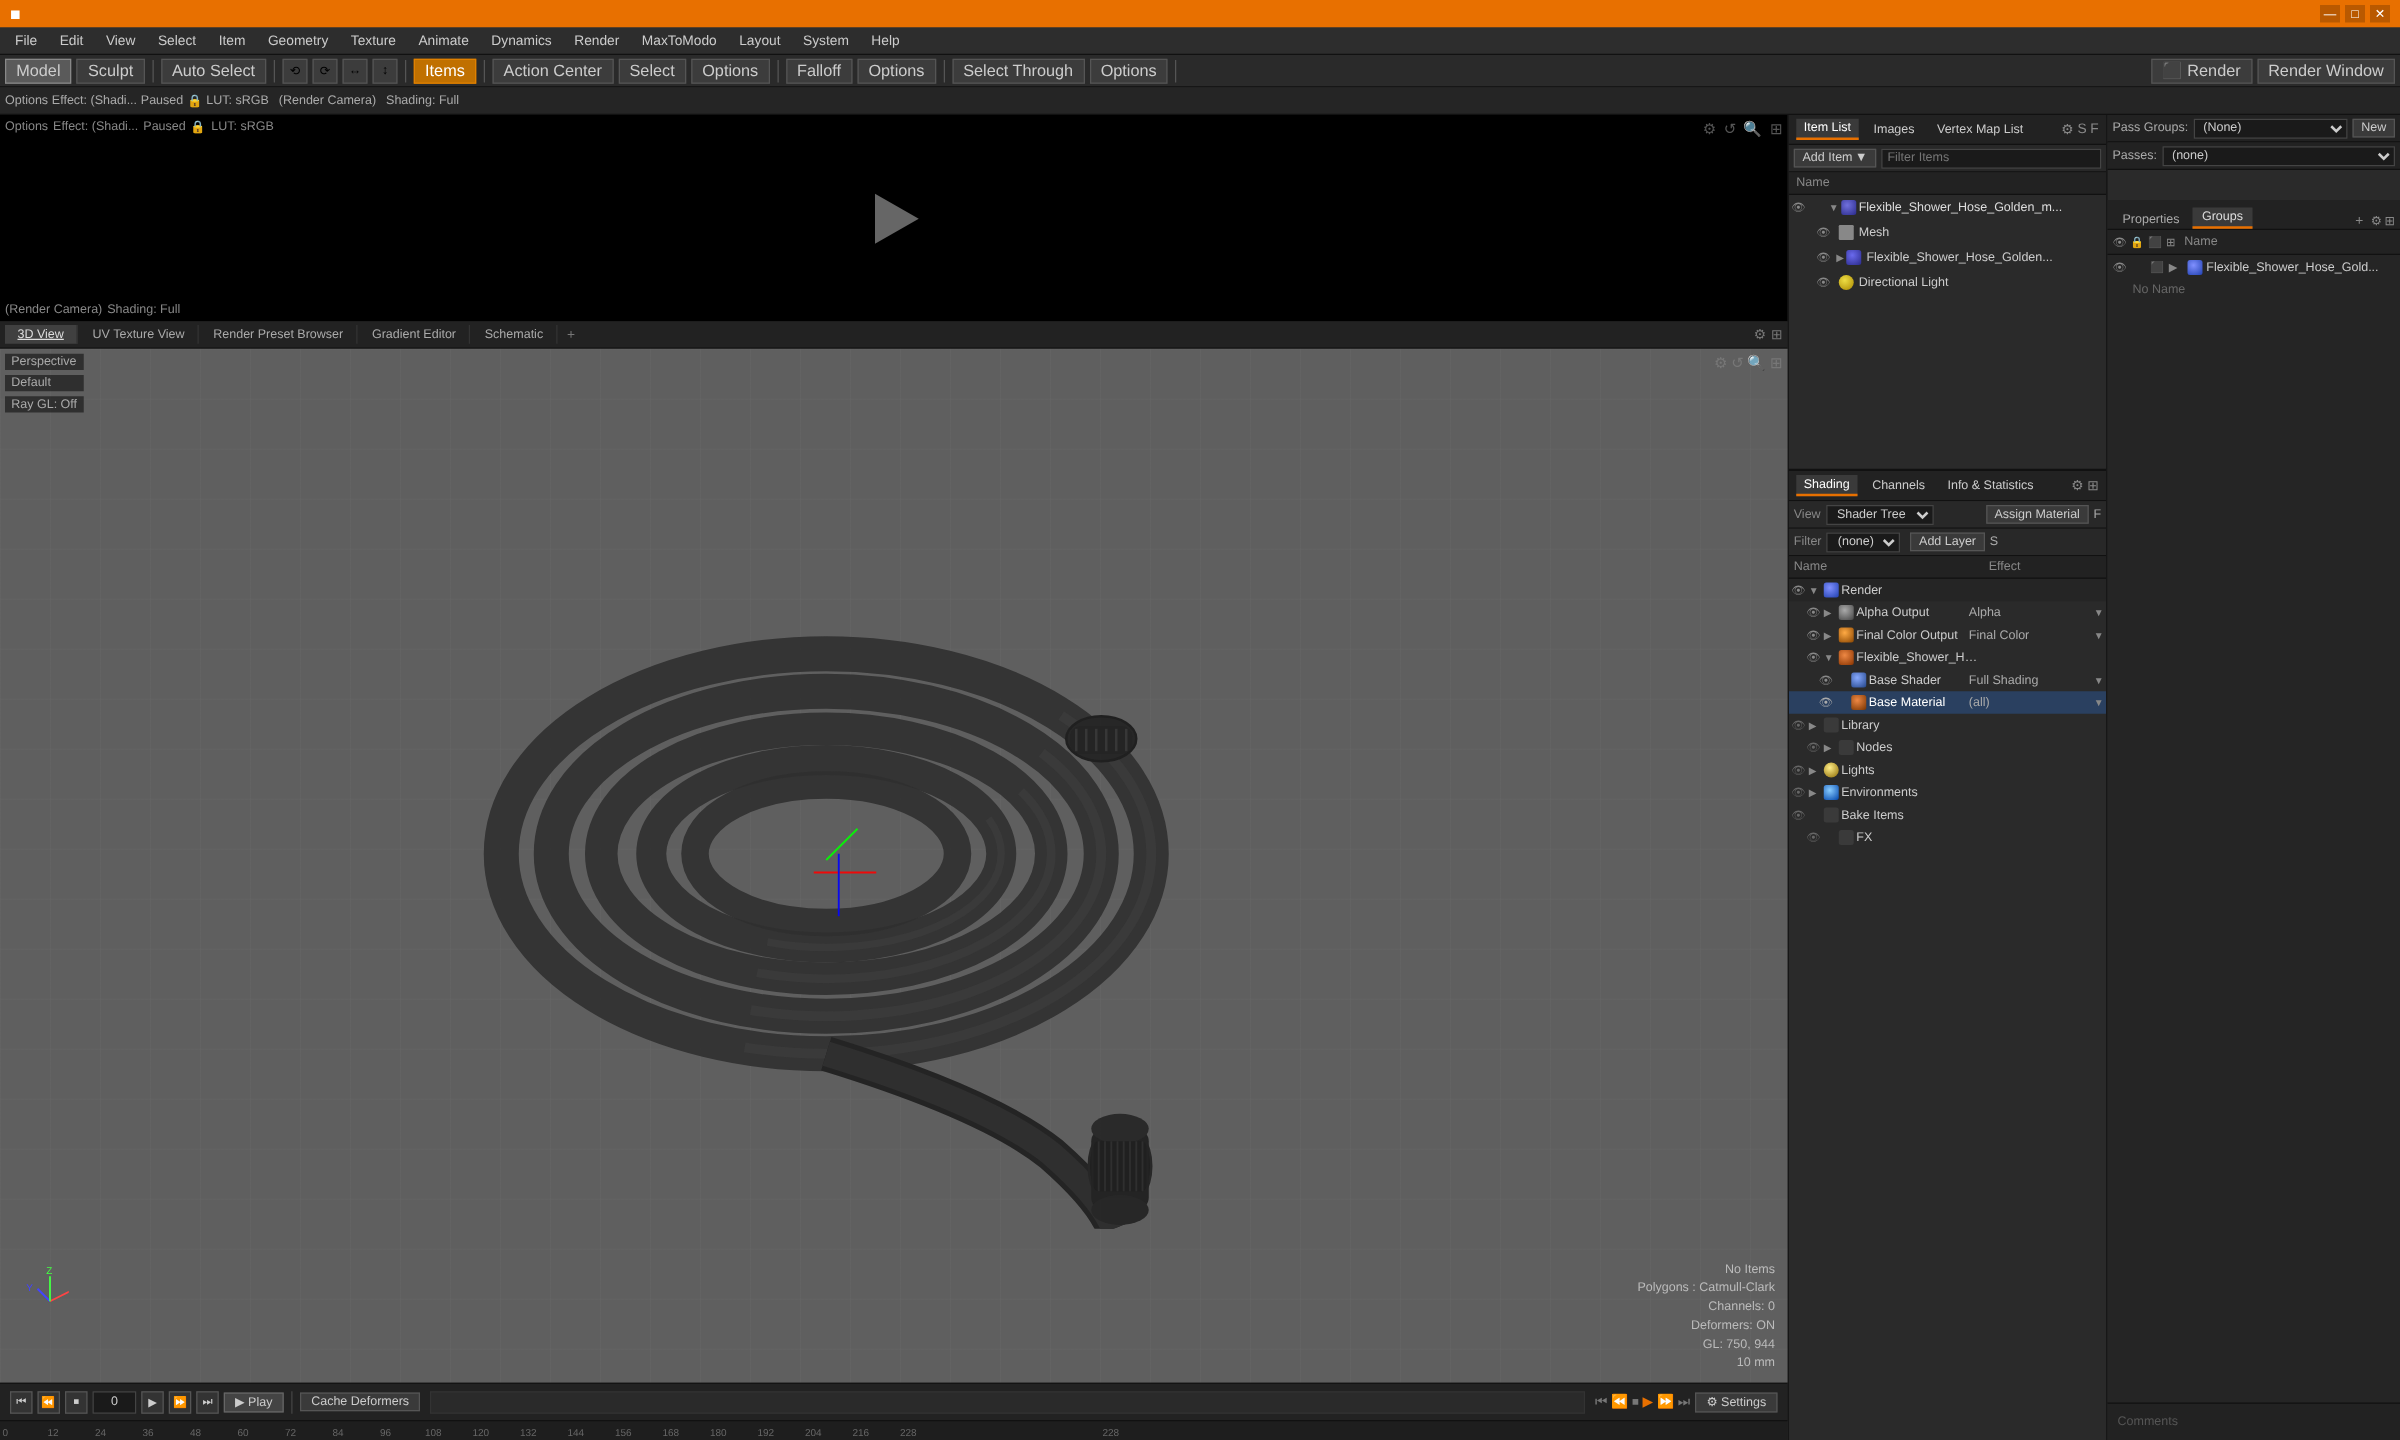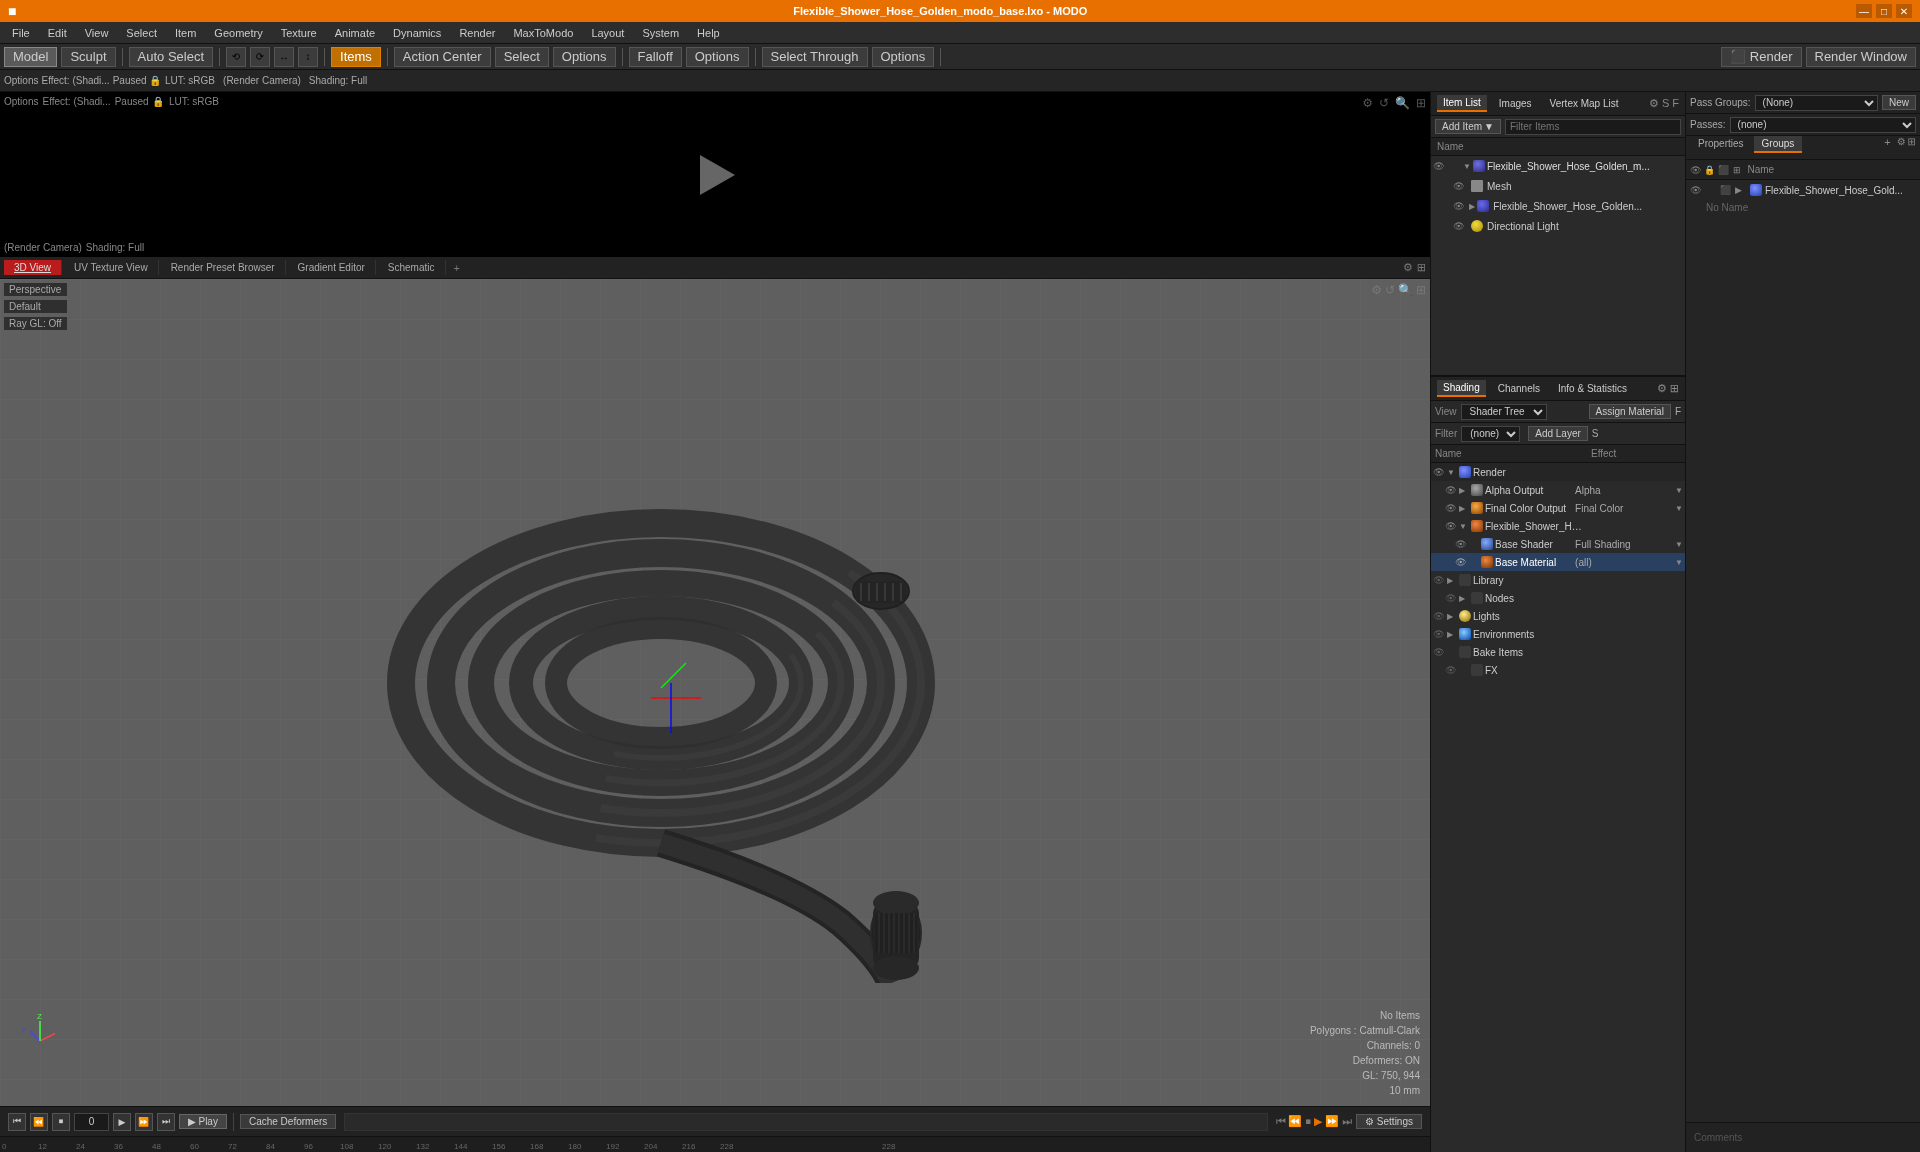--- a/index.html
+++ b/index.html
@@ -29,21 +29,21 @@
 
     
     #main { display: flex; height: calc(1152px - 22px - 22px - 26px - 22px - 30px - 22px); }
 
     
     #viewport-area { flex: 1; display: flex; flex-direction: column; }
 
     
     .tab-bar { background: #222; height: 22px; display: flex; align-items: center; padding: 0 4px; border-bottom: 1px solid #111; gap: 2px; }
     .tab { padding: 2px 10px; font-size: 10px; color: #aaa; cursor: pointer; border-right: 1px solid #333; }
-    .tab.active { background: #b91c1c; color: #ddd; text-decoration: underline; }
+    .tab.active { background: #404040; color: #ddd; text-decoration: underline; }
     .tab-plus { padding: 2px 6px; color: #777; cursor: pointer; }
 
     
     #preview-area { background: #000; height: 160px; display: flex; align-items: center; justify-content: center; position: relative; }
     #preview-controls { position: absolute; top: 4px; left: 4px; display: flex; gap: 2px; }
     .play-btn { width: 50px; height: 50px; display: flex; align-items: center; justify-content: center; }
     .play-triangle { width: 0; height: 0; border-top: 20px solid transparent; border-bottom: 20px solid transparent; border-left: 35px solid #666; margin-left: 5px; }
 
     
     #viewport-3d { flex: 1; background: #5a5a5a; position: relative; overflow: hidden; }
@@ -112,21 +112,20 @@
     .axis-z { stroke: #0f0; stroke-width: 1.5; }
 
     #viewport-overlay { position: absolute; bottom: 8px; right: 10px; text-align: right; }
     #viewport-overlay .ov-line { font-size: 10px; color: #bbb; line-height: 1.5; }
   </style>
 </head>
 <body>
 
 <div id="title-bar">
   <span style="font-size:14px;margin-right:8px;">■</span>
-  <span class="title">Flexible_Shower_Hose_Golden_modo_base.lxo - MODO</span>
   <div class="win-controls">
     <button class="win-btn">—</button>
     <button class="win-btn">□</button>
     <button class="win-btn">✕</button>
   </div>
 </div>
 
 <div id="menu-bar">
   <span class="menu-item">File</span>
   <span class="menu-item">Edit</span>
@@ -581,21 +580,21 @@
       <button style="background:#3a3a3a;border:1px solid #555;color:#ccc;padding:1px 6px;font-size:10px;cursor:pointer;">New</button>
     </div>
 
     <div style="background:#222;height:22px;display:flex;align-items:center;padding:0 4px;gap:4px;border-bottom:1px solid #111;">
       <span style="font-size:10px;color:#aaa;">Passes:</span>
       <select style="background:#1a1a1a;border:1px solid #444;color:#ccc;height:16px;padding:0 3px;font-size:10px;flex:1;">
         <option>(none)</option>
       </select>
     </div>
 
-    <div style="background:#222;height:24px;display:flex;align-items:flex-start;padding:0 4px;border-bottom:1px solid #111;gap:2px;">
+    <div style="background:#222;height:24px;display:flex;align-items:flex-end;padding:0 4px;border-bottom:1px solid #111;gap:2px;margin-top:24px;">
       <span style="font-size:10px;color:#aaa;padding:2px 8px;cursor:pointer;">Properties</span>
       <span style="font-size:10px;color:#ddd;padding:2px 8px;cursor:pointer;background:#3a3a3a;border-bottom:2px solid #e87000;">Groups</span>
       <span style="margin-left:auto;color:#888;font-size:11px;cursor:pointer;">+</span>
       <div style="margin-left:4px;display:flex;gap:2px;">
         <span style="color:#888;font-size:10px;">⚙</span>
         <span style="color:#888;font-size:10px;">⊞</span>
       </div>
     </div>
 
     <div style="background:#222;height:20px;display:flex;align-items:center;padding:0 4px;gap:3px;border-bottom:1px solid #111;">

